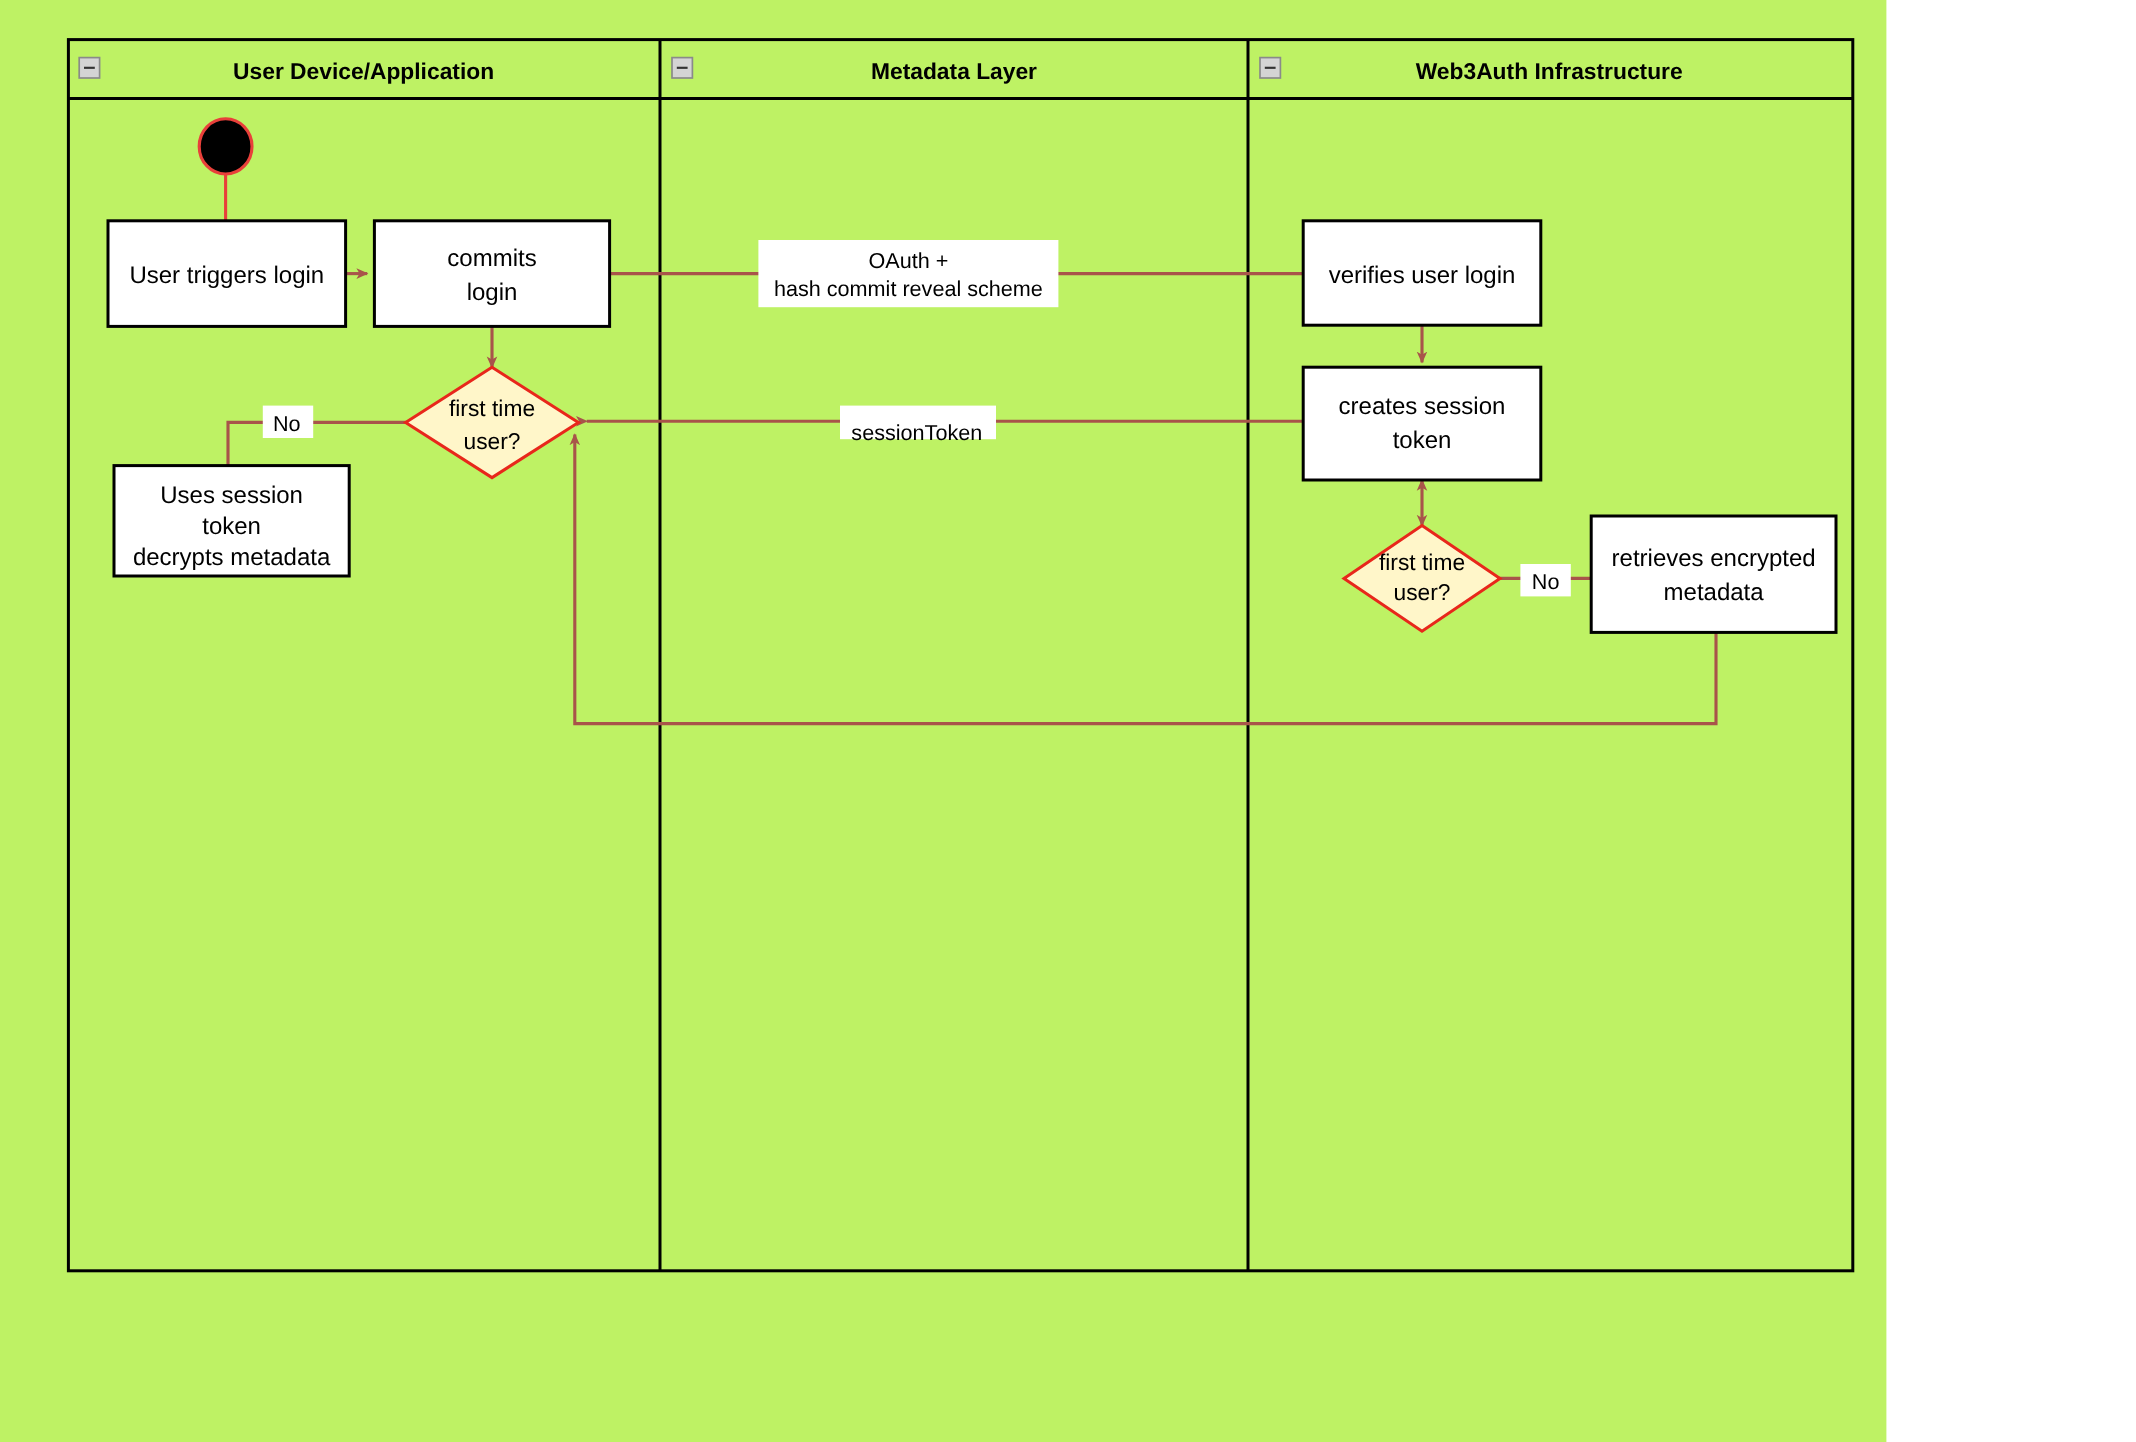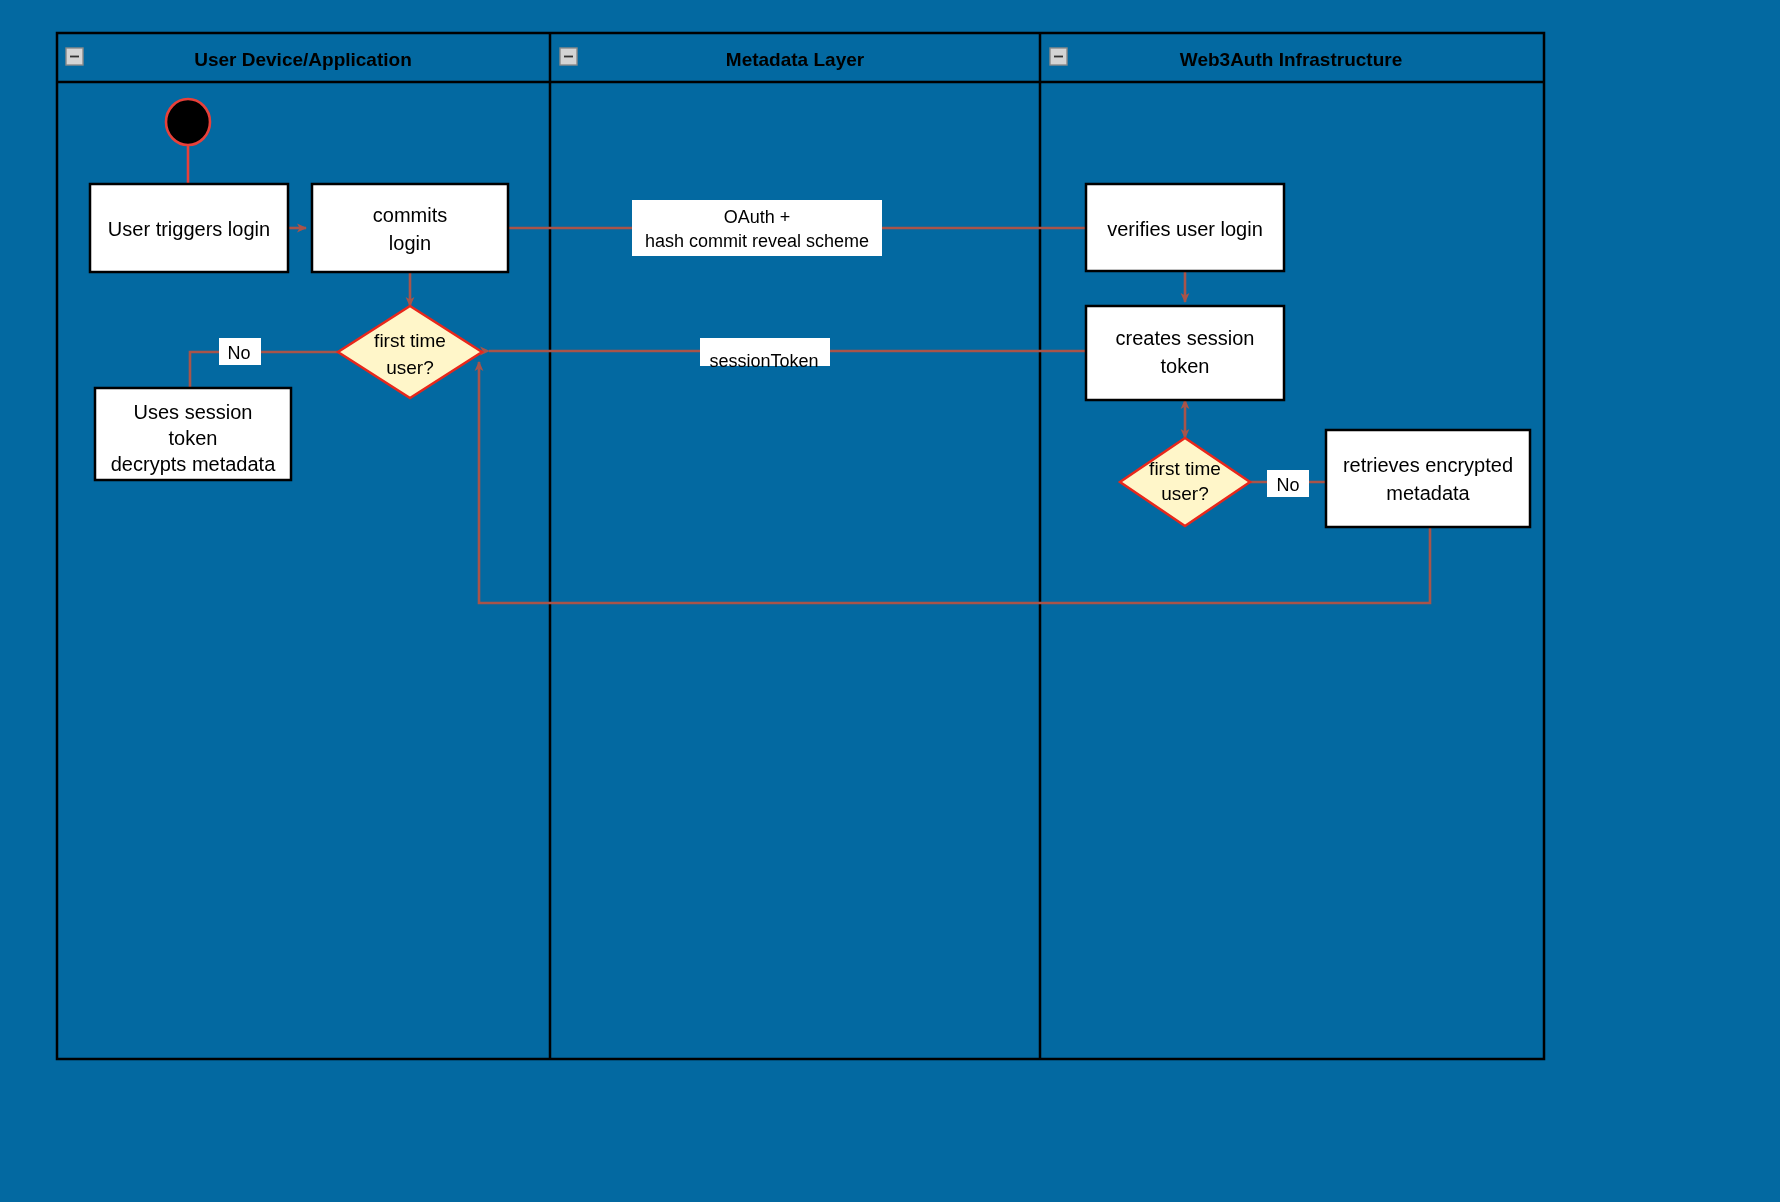--- a/index.html
+++ b/index.html
@@ -8,23 +8,23 @@
     background: #ffffff;
   }
   body {
     font-family: "Liberation Sans", sans-serif;
     width: 1780px;
     height: 1202px;
     overflow: hidden;
   }
   #canvas {
     position: relative;
-    width: 1780px;
+    width: 1572px;
     height: 1202px;
-    background: #0369a1;
+    background: #bef264;
   }
   svg.diagram {
     position: absolute;
     left: 0;
     top: 0;
     width: 1780px;
     height: 1202px;
   }
   .lane-title {
     font-weight: bold;

